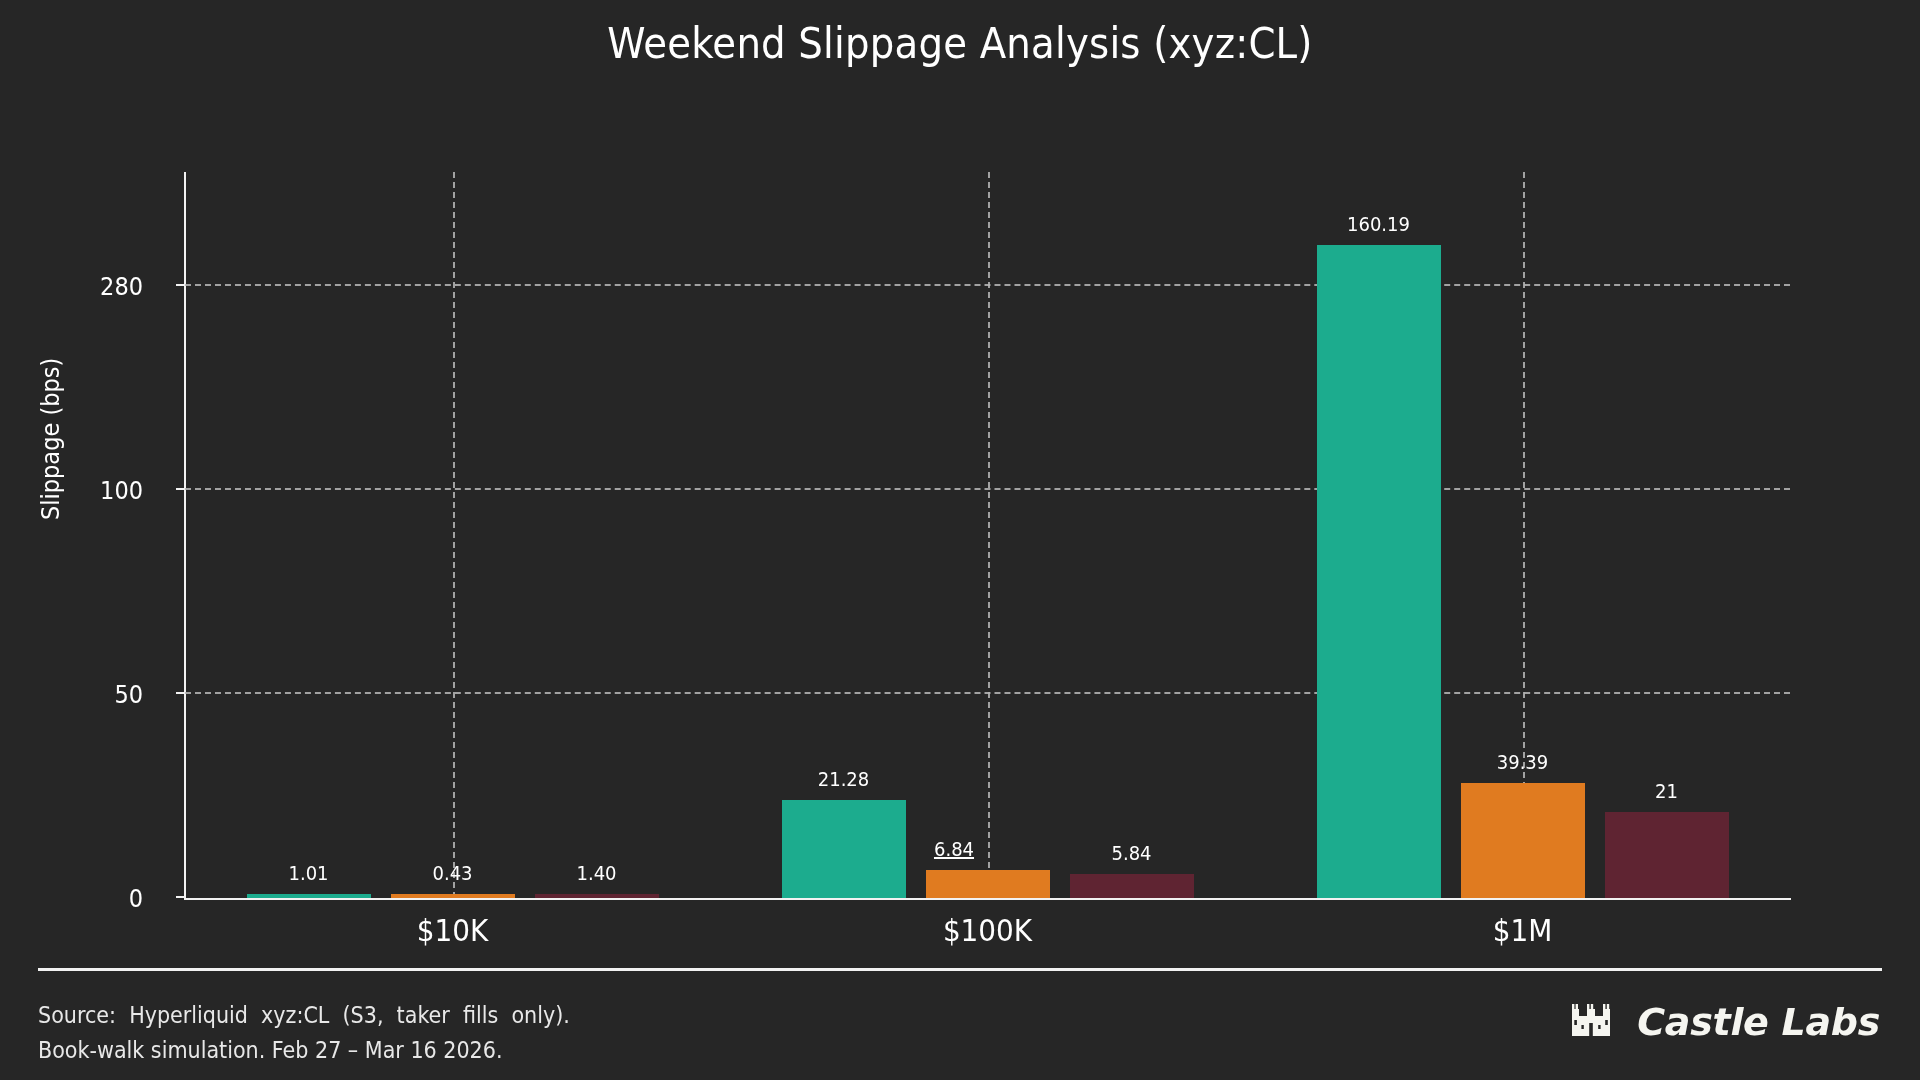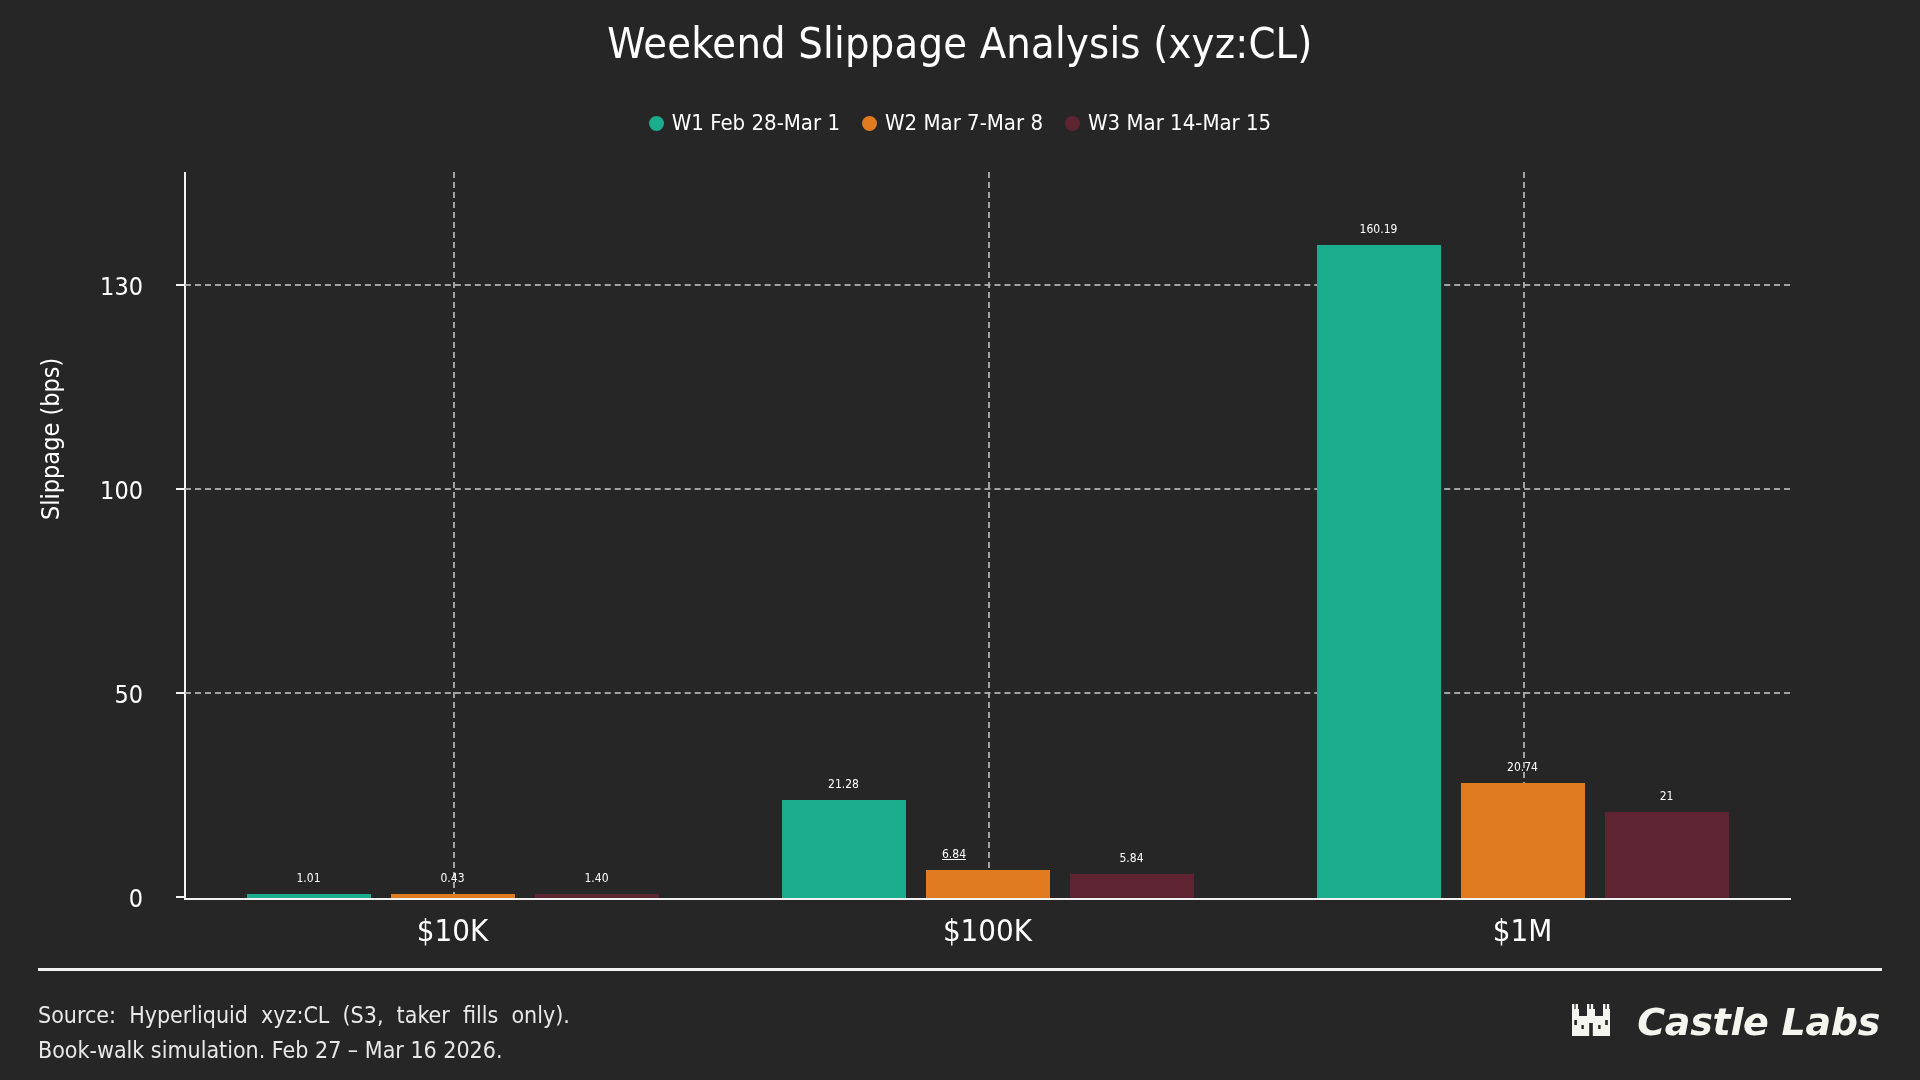--- a/index.html
+++ b/index.html
@@ -135,21 +135,21 @@
   }
 
   
   .bar {
     position: absolute;
     bottom: 0;
   }
   .bar-value {
     position: absolute;
     color: #ffffff;
-    font-size: 12px;
+    font-size: 20px;
     white-space: nowrap;
     transform: translateX(-50%);
     text-align: right;
   }
   .group-label {
     position: absolute;
     color: #ffffff;
     font-size: 31px;
     white-space: nowrap;
     transform: translateX(-50%);
@@ -200,40 +200,26 @@
     white-space: nowrap;
   }
 </style>
 </head>
 <body>
 
 <div id="root">
 
   <div id="chart-title">Weekend Slippage Analysis (xyz:CL)</div>
 
-  <div id="legend">
-      <div class="legend-item">
-        <span class="legend-swatch" style="background: rgb(28, 172, 142);"></span>
-        <span class="legend-label">W1 Feb 28-Mar 1</span>
-      </div>
-      <div class="legend-item">
-        <span class="legend-swatch" style="background: rgb(224, 123, 32);"></span>
-        <span class="legend-label">W2 Mar 7-Mar 8</span>
-      </div>
-      <div class="legend-item">
-        <span class="legend-swatch" style="background: rgb(95, 36, 50);"></span>
-        <span class="legend-label">W3 Mar 14-Mar 15</span>
-      </div>
-    </div>
 
   <div id="y-axis-labels">
       <div class="ylab" style="top: 726px;">0</div>
       <div class="ylab" style="top: 522.067px;">50</div>
       <div class="ylab" style="top: 318.135px;">100</div>
-      <div class="ylab" style="top: 114.202px;">130</div>
+      <div class="ylab" style="top: 114.202px;">280</div>
     </div>
   <div id="y-axis-title">Slippage (bps)</div>
 
   <div id="plot">
     <div id="y-spine"></div>
     <div id="x-spine"></div>
     <div id="gridlines">
         <div class="ytick-mark" style="bottom: 0px;"></div>
         <div class="hgrid" style="bottom: 203.933px;"></div>
         <div class="ytick-mark" style="bottom: 203.933px;"></div>
@@ -254,21 +240,21 @@
         <div class="bar-value" style="left: 411.5px; bottom: 13px;">1.40</div>
         <div class="bar" style="left: 596.5px; width: 124px; height: 97.9284px; background: rgb(28, 172, 142);"></div>
         <div class="bar-value" style="left: 658.5px; bottom: 106.928px;">21.28</div>
         <div class="bar" style="left: 740.5px; width: 124px; height: 27.898px; background: rgb(224, 123, 32);"></div>
         <div class="bar-value" style="left: 769px; bottom: 36.898px; text-decoration: underline;">6.84</div>
         <div class="bar" style="left: 884.5px; width: 124px; height: 23.8193px; background: rgb(95, 36, 50);"></div>
         <div class="bar-value" style="left: 946.5px; bottom: 32.8193px;">5.84</div>
         <div class="bar" style="left: 1131.5px; width: 124px; height: 653.359px; background: rgb(28, 172, 142);"></div>
         <div class="bar-value" style="left: 1193.5px; bottom: 662.359px;">160.19</div>
         <div class="bar" style="left: 1275.5px; width: 124px; height: 115.303px; background: rgb(224, 123, 32);"></div>
-        <div class="bar-value" style="left: 1337.5px; bottom: 124.303px;">20.74</div>
+        <div class="bar-value" style="left: 1337.5px; bottom: 124.303px;">39.39</div>
         <div class="bar" style="left: 1419.5px; width: 124px; height: 85.6517px; background: rgb(95, 36, 50);"></div>
         <div class="bar-value" style="left: 1481.5px; bottom: 94.6517px;">21</div>
       </div>
   </div>
 
   <div id="group-labels">
       <div class="group-label" style="left: 267.5px;">$10K</div>
       <div class="group-label" style="left: 802.5px;">$100K</div>
       <div class="group-label" style="left: 1337.5px;">$1M</div>
     </div>

